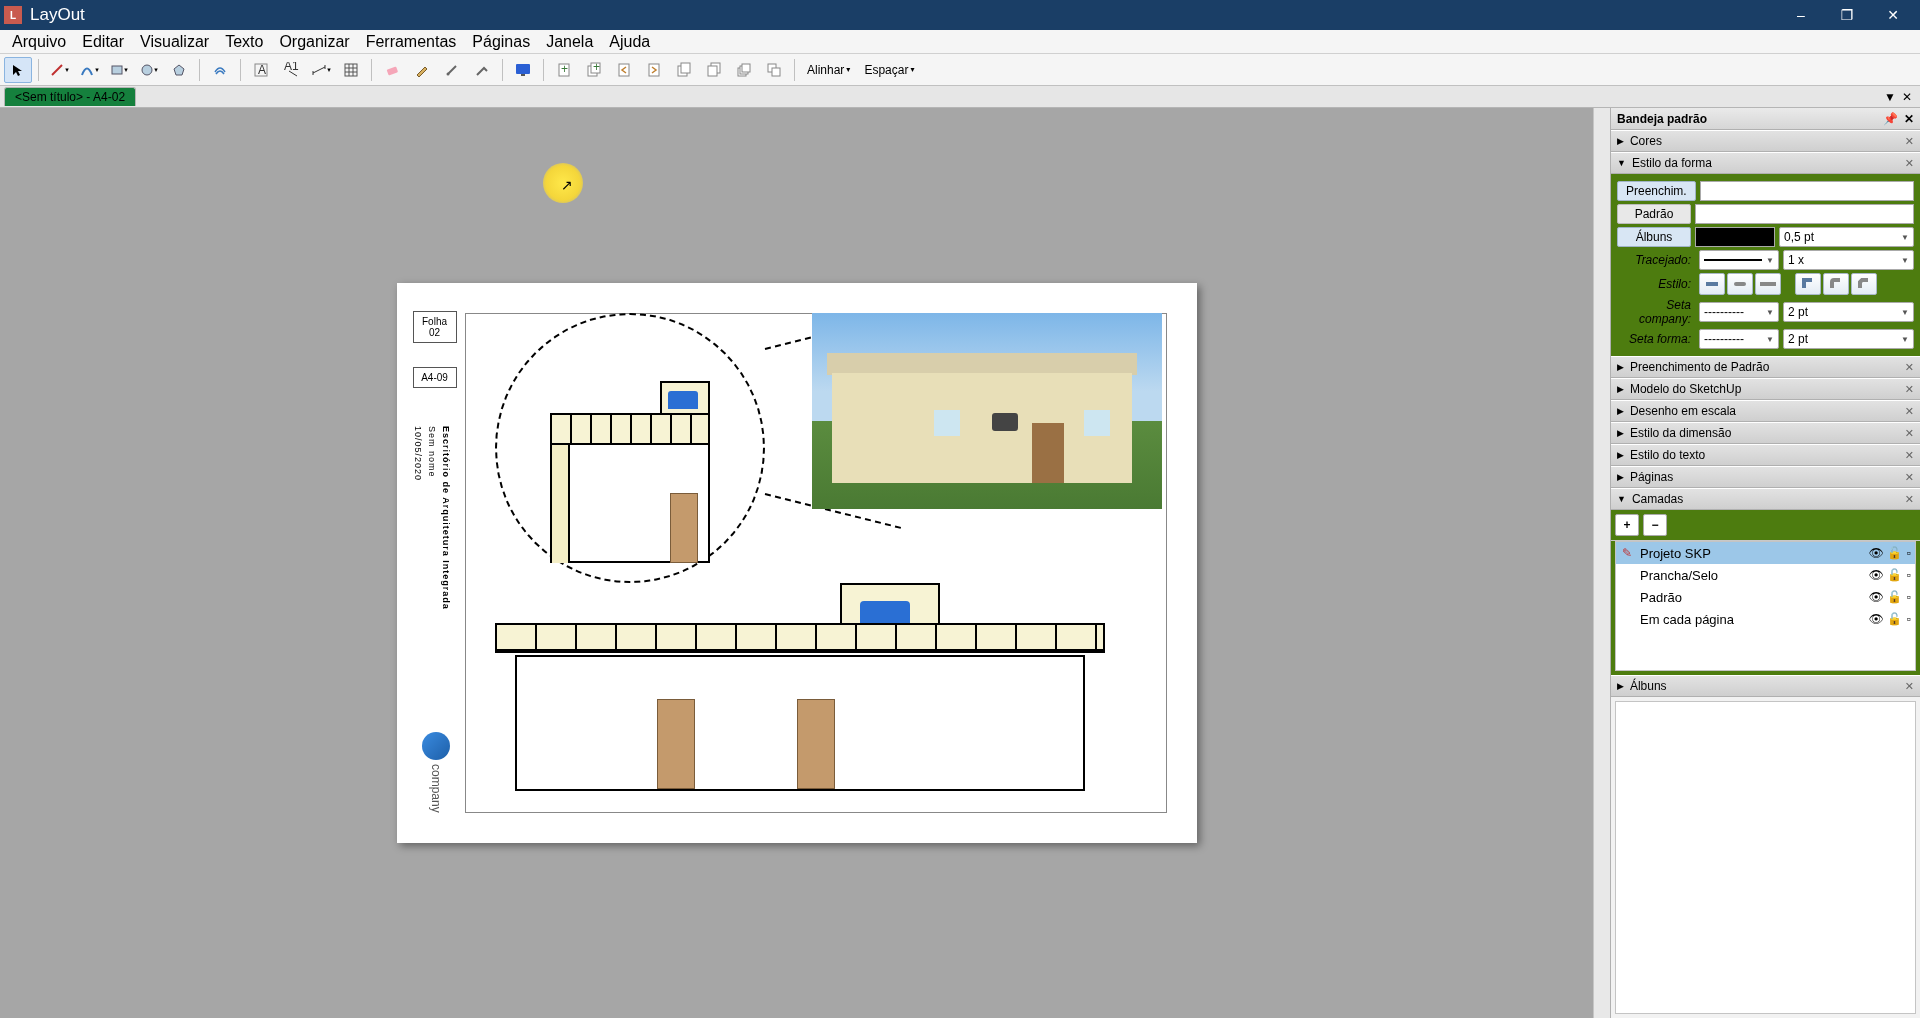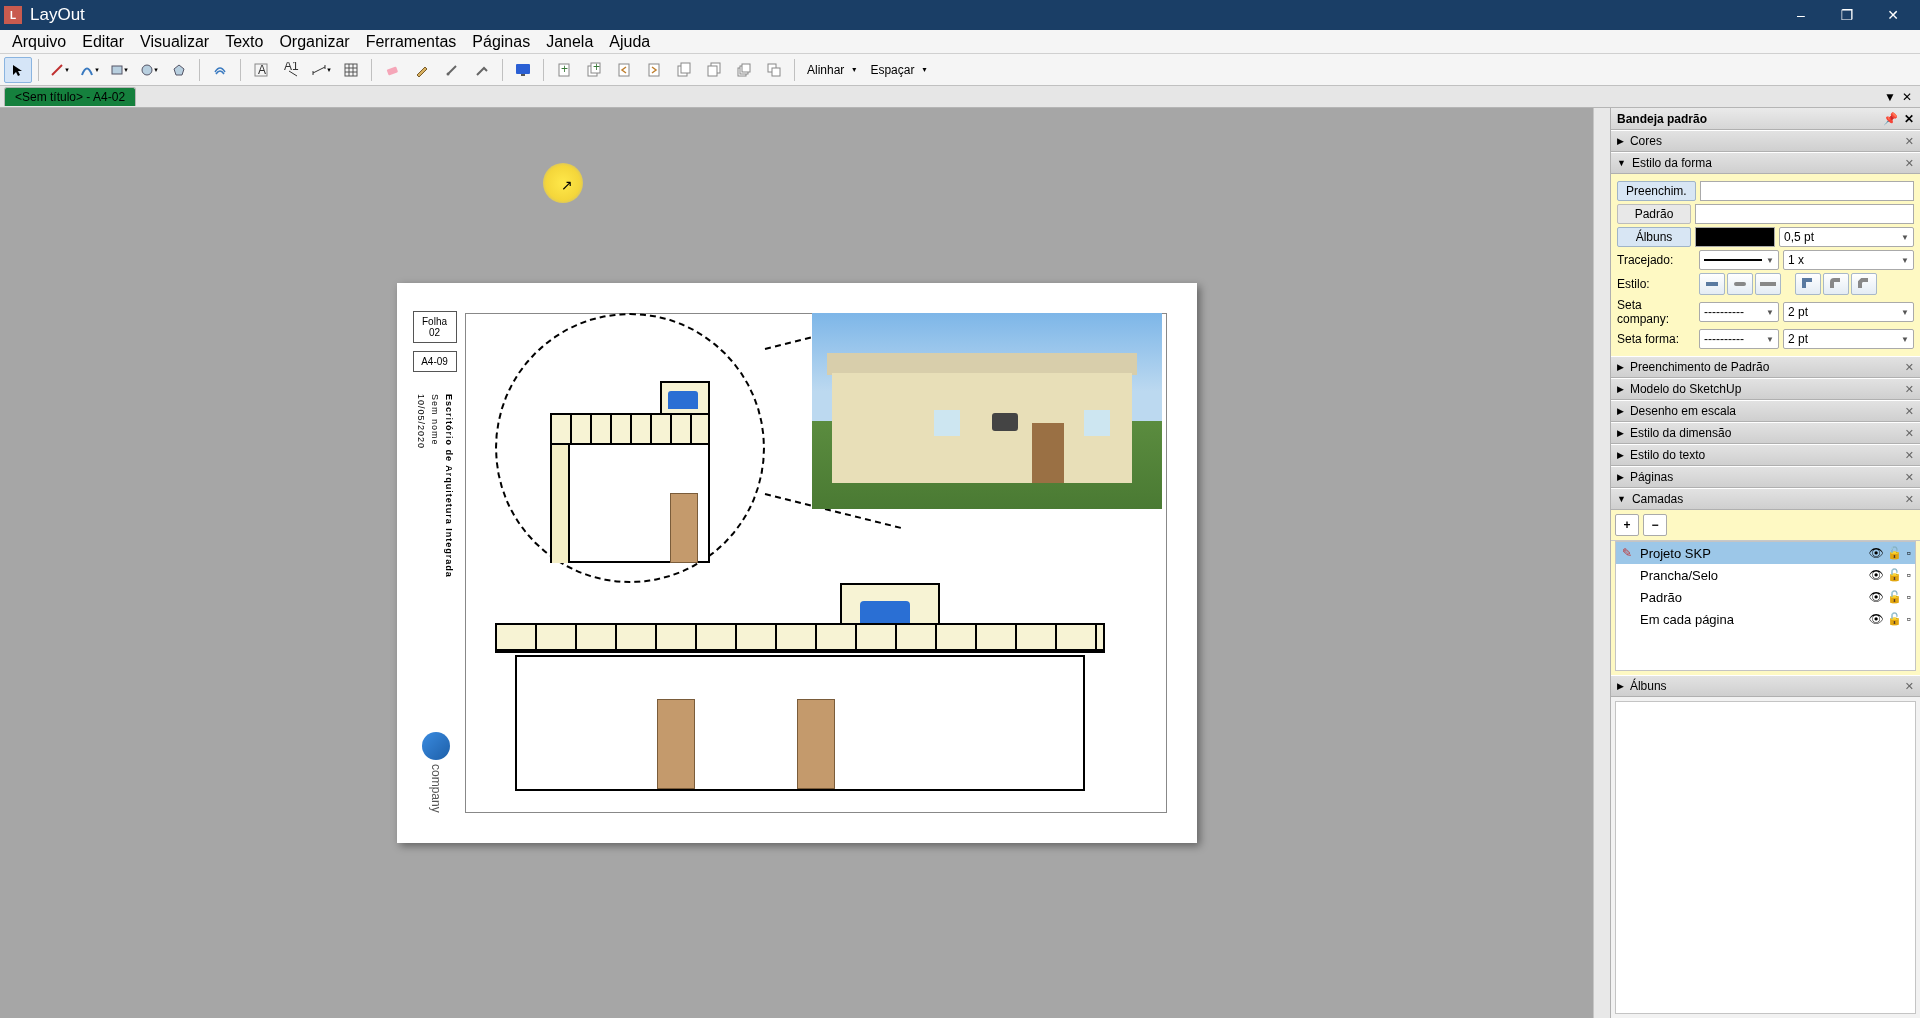--- a/index.html
+++ b/index.html
@@ -14,41 +14,41 @@
 
 
 .menubar { background: #f5f5f5; height: 24px; display: flex; align-items: center; padding: 0 4px; border-bottom: 1px solid #d0d0d0; }
 .menubar .menu-item { padding: 3px 8px; font-size: 16px; }
 
 
 .toolbar { background: #f5f5f5; height: 32px; display: flex; align-items: center; padding: 2px 4px; border-bottom: 1px solid #c0c0c0; gap: 2px; }
 .tool-btn { width: 28px; height: 26px; display: flex; align-items: center; justify-content: center; border: 1px solid transparent; border-radius: 2px; }
 .tool-btn.active { background: #d5e5f7; border-color: #8ab4e0; }
 .tool-sep { width: 1px; height: 22px; background: #c0c0c0; margin: 0 4px; }
-.tool-text { padding: 0 6px; font-size: 12px; display:flex; align-items:center; gap:8px;}
+.tool-text { padding: 0 6px; font-size: 12px; display:flex; align-items:center; gap:2px;}
 .tool-text .drop-arrow{font-size:8px;}
 
 
 .tabstrip { background: #e6e6e6; height: 22px; display: flex; align-items: center; padding: 0 4px; border-bottom: 1px solid #b5b5b5; }
 .doc-tab { background: #15803d; border: 1px solid #b5b5b5; border-bottom: none; padding: 2px 10px; font-size: 12px; border-radius: 3px 3px 0 0; }
 .tabstrip .tab-ctrls { margin-left: auto; display:flex; gap:6px; padding-right:4px; font-size:10px; }
 
 
 .main { display: flex; height: calc(1018px - 30px - 24px - 32px - 22px); }
 .canvas-wrap { flex: 1; background: #a6a6a6; position: relative; overflow: hidden; display:flex; align-items:center; justify-content:center; }
 .vscroll { width: 17px; background: #e8e8e8; border-left:1px solid #c5c5c5; }
 .highlight-cursor { position:absolute; width:40px; height:40px; border-radius:50%; background: radial-gradient(circle,#ffe84a 0%, #f4d63a 60%, rgba(244,214,58,0) 100%); top:55px; left:543px; pointer-events:none; z-index:5; }
 .highlight-cursor::after{ content:"↖"; position:absolute; left:18px; top:14px; font-size:14px; color:#000; transform:scaleX(-1);}
 
 
 .page { background:#fff; width:800px; height:560px; box-shadow: 3px 3px 8px rgba(0,0,0,0.4); position:relative; }
 .page-border { position:absolute; left:68px; top:30px; right:30px; bottom:30px; border:1px solid #888; }
 
 
-.titleblock { position:absolute; left:16px; top:28px; width:44px; display:flex; flex-direction:column; gap:8px; align-items:center; }
+.titleblock { position:absolute; left:16px; top:28px; width:44px; display:flex; flex-direction:column; gap:24px; }
 .tb-box { border:1px solid #555; padding:4px 2px; font-size:10px; text-align:center; width:44px; }
 .tb-vertical { writing-mode: vertical-rl; font-size:9px; letter-spacing:1px; margin-top:8px; }
 .tb-vertical.bold { font-weight:bold; }
 .logo-spot { position:absolute; left:18px; bottom:30px; width:42px; height:150px; display:flex; flex-direction:column; align-items:center; justify-content:flex-end; }
 .logo-circle { width:28px; height:28px; border-radius:50%; background:linear-gradient(135deg,#3a8be0,#1d5fa8); margin-bottom:4px;}
 .logo-text { writing-mode: vertical-rl; font-size:12px; color:#555; }
 
 
 .elevation-bottom { position:absolute; left:98px; bottom:50px; width:610px; height:210px; }
 .roofline { position:absolute; left:0; top:40px; width:100%; height:30px; background:repeating-linear-gradient(90deg,#f7f3d4 0 38px,#000 38px 40px); border:2px solid #000; border-bottom:4px solid #000;}
@@ -78,25 +78,25 @@
 .render-win.w1{left:100px;} .render-win.w2{left:250px;}
 .render-ac{position:absolute;left:160px;top:40px;width:26px;height:18px;background:#444;border-radius:3px;}
 
 
 .tray { width: 310px; background: #f2f2f2; border-left: 1px solid #b0b0b0; display:flex; flex-direction:column; }
 .tray-title { background: linear-gradient(#eaeaea,#d6d6d6); height: 22px; display:flex; align-items:center; padding:0 6px; font-weight:bold; border-bottom:1px solid #b0b0b0;gap:12px; }
 .tray-title .t-ctrls{ margin-left:auto; display:flex; gap:6px; font-size:11px;}
 .panel-header { background: linear-gradient(#e2e2e2,#cfcfcf); height: 22px; display:flex; align-items:center; padding:0 6px; border-top:1px solid #fff; border-bottom:1px solid #b0b0b0; font-size:13px; }
 .panel-header .arrow{ margin-right:6px; font-size:9px;}
 .panel-header .close-x{ margin-left:auto; font-size:11px; color:#666;}
-.panel-body { background:#fef9c3; padding:4px 6px; }
+.panel-body { background:#4d7c0f; padding:4px 6px; }
 
 
 .row { display:flex; align-items:center; gap:4px; margin:3px 0; }
-.row-label { width:78px; text-align:left; font-size:12px; padding-right:4px;}
+.row-label { width:78px; text-align:right; font-size:12px; padding-right:4px;font-style:italic;}
 .btnish { border:1px solid #a0b4c8; background:#d8e6f4; padding:2px 8px; font-size:12px; border-radius:2px; min-width:74px; text-align:center;}
 .btnish.off { background:#e8e8e8; border-color:#bcbcbc;}
 .swatch { flex:1; height:20px; border:1px solid #aaa; background:#fff;}
 .swatch.black{ background:#000;}
 .swatch.empty{ background:#fff;}
 .sel { border:1px solid #aaa; background:#fff; height:20px; padding:0 4px; display:flex; align-items:center; justify-content:space-between; border-radius:2px;}
 .sel .drop{ font-size:8px; color:#555;}
 .dash-preview{ width:58px; border-top:2px solid #000;}
 .style-group{ display:flex; gap:2px;}
 .style-btn{ width:26px; height:22px; border:1px solid #a8b8c8; background:linear-gradient(#fff,#e4ecf4); border-radius:2px; display:flex;align-items:center;justify-content:center;}

